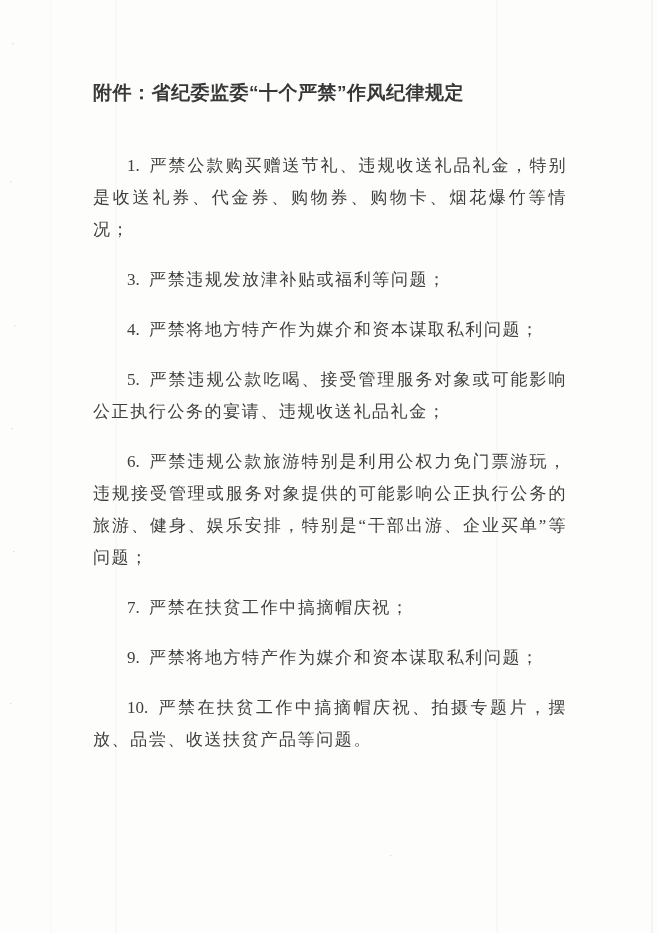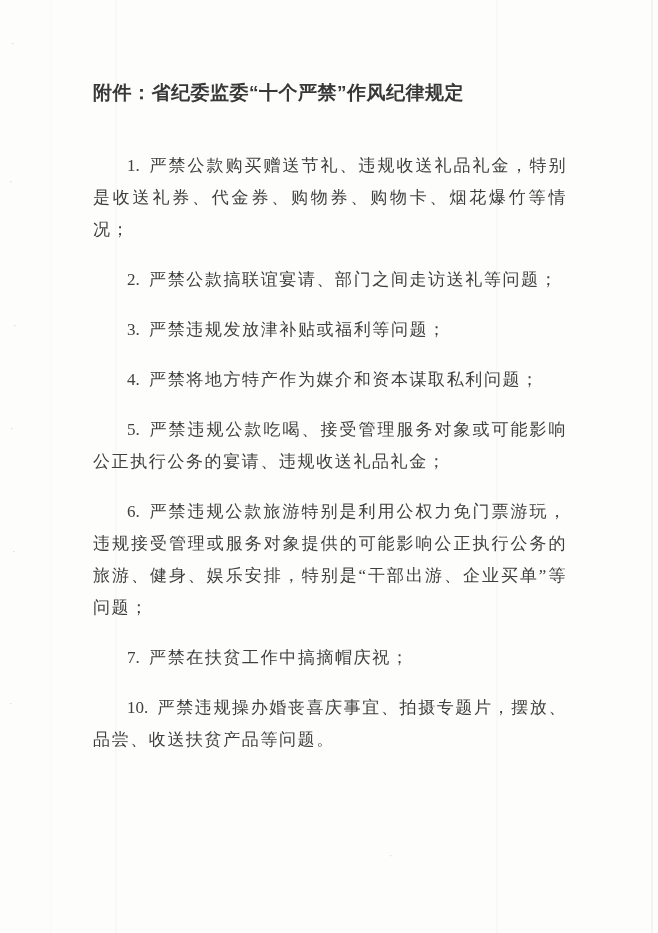--- a/index.html
+++ b/index.html
@@ -90,30 +90,30 @@
   <div class="scan-speck speck-5">·</div>
   <div class="scan-speck speck-6">·</div>
   <div class="scan-speck speck-7">·</div>
 
   <div class="content">
     <h1 class="doc-title">附件：省纪委监委“十个严禁”作风纪律规定</h1>
 
     <div>
   <p class="item"><span class="item-number">1.</span><span>严禁公款购买赠送节礼、违规收送礼品礼金，特别是收送礼券、代金券、购物券、购物卡、烟花爆竹等情况；</span></p>
 
-  <p class="item"><span class="item-number">2.</span><span>严禁公款搞联谊宴请、部门之间走访送礼等问题；</span></p>
 
   <p class="item"><span class="item-number">3.</span><span>严禁违规发放津补贴或福利等问题；</span></p>
 
   <p class="item"><span class="item-number">4.</span><span>严禁将地方特产作为媒介和资本谋取私利问题；</span></p>
 
   <p class="item"><span class="item-number">5.</span><span>严禁违规公款吃喝、接受管理服务对象或可能影响公正执行公务的宴请、违规收送礼品礼金；</span></p>
 
   <p class="item"><span class="item-number">6.</span><span>严禁违规公款旅游特别是利用公权力免门票游玩，违规接受管理或服务对象提供的可能影响公正执行公务的旅游、健身、娱乐安排，特别是“干部出游、企业买单”等问题；</span></p>
 
   <p class="item"><span class="item-number">7.</span><span>严禁在扶贫工作中搞摘帽庆祝；</span></p>
 
 
+  <p class="item"><span class="item-number">9.</span><span>严禁将地方特产作为媒介和资本谋取私利问题；</span></p>
 
-  <p class="item"><span class="item-number">10.</span><span>严禁违规操办婚丧喜庆事宜、拍摄专题片，摆放、品尝、收送扶贫产品等问题。</span></p>
+  <p class="item"><span class="item-number">10.</span><span>严禁在扶贫工作中搞摘帽庆祝、拍摄专题片，摆放、品尝、收送扶贫产品等问题。</span></p>
 </div>
   </div>
 </div>
 
 </body></html>

